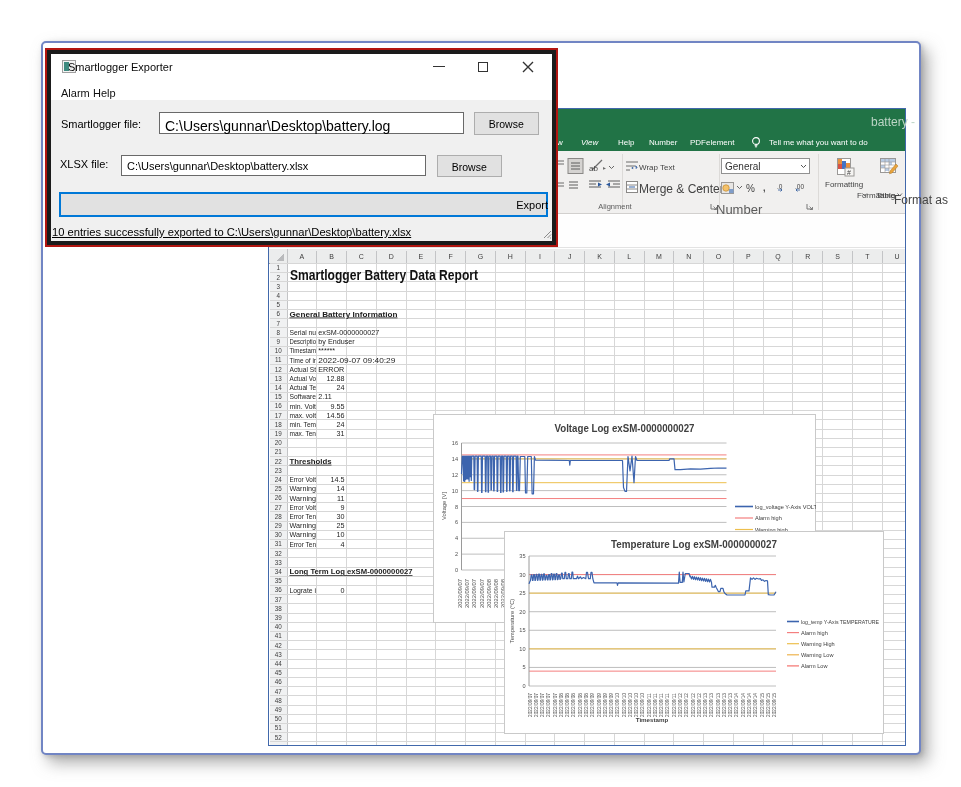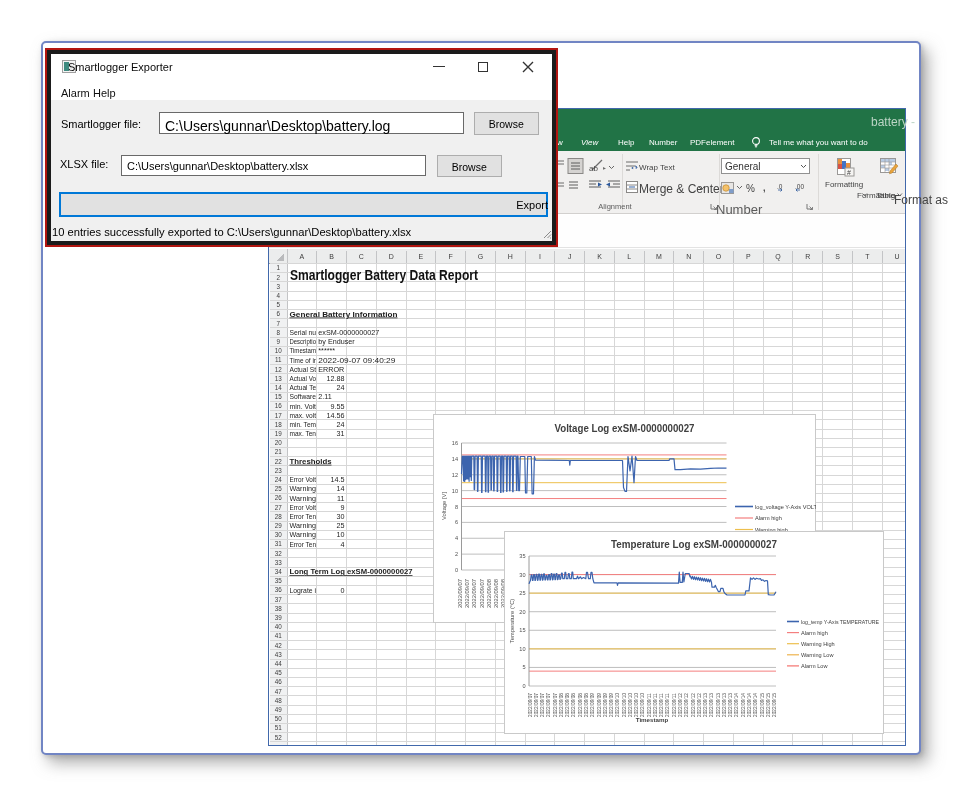--- a/index.html
+++ b/index.html
@@ -507,19 +507,19 @@
 <div class="abs" style="left:165px;top:117.5px;font-size:14px;color:#000;">C:\Users\gunnar\Desktop\battery.log</div>
 <div class="abs" style="left:473.5px;top:111.5px;width:65.5px;height:23px;background:#e1e1e1;border:1px solid #adadad;"></div>
 <div class="abs" style="left:473.5px;top:117.5px;font-size:10.5px;color:#000;width:65.5px;text-align:center;">Browse</div>
 <div class="abs" style="left:60px;top:158px;font-size:11px;color:#000;">XLSX file:</div>
 <div class="abs" style="left:121px;top:154.5px;width:304.5px;height:21.5px;background:#fff;border:1px solid #696969;"></div>
 <div class="abs" style="left:127px;top:159.5px;font-size:11px;color:#000;">C:\Users\gunnar\Desktop\battery.xlsx</div>
 <div class="abs" style="left:437px;top:155px;width:64.5px;height:21.5px;background:#e1e1e1;border:1px solid #adadad;"></div>
 <div class="abs" style="left:437px;top:160.5px;font-size:10.5px;color:#000;width:64.5px;text-align:center;">Browse</div>
 <div class="abs" style="left:58.5px;top:192px;width:489.5px;height:25px;background:#e1e1e1;border:2px solid #0078d7;"></div>
 <div class="abs" style="left:58.5px;top:198.5px;font-size:11px;color:#000;width:489.5px;text-align:right;">Export</div>
-<div class="abs" style="left:52px;top:226px;font-size:11.2px;color:#000;">10 entries successfully exported to C:\Users\gunnar\Desktop\battery.xlsx</div>
+<div class="abs" style="left:52px;top:226px;font-size:11.2px;color:#000;text-decoration:underline;">10 entries successfully exported to C:\Users\gunnar\Desktop\battery.xlsx</div>
 <svg class="abs" style="left:543px;top:230px" width="9" height="9" viewBox="0 0 9 9">
     <g stroke="#8a8a8a" stroke-width="1">
       <line x1="8" y1="1" x2="1" y2="8"></line>
       <line x1="8" y1="4.5" x2="4.5" y2="8"></line>
       <line x1="8" y1="8" x2="7" y2="8"></line>
     </g>
   </svg>
 </body></html>

